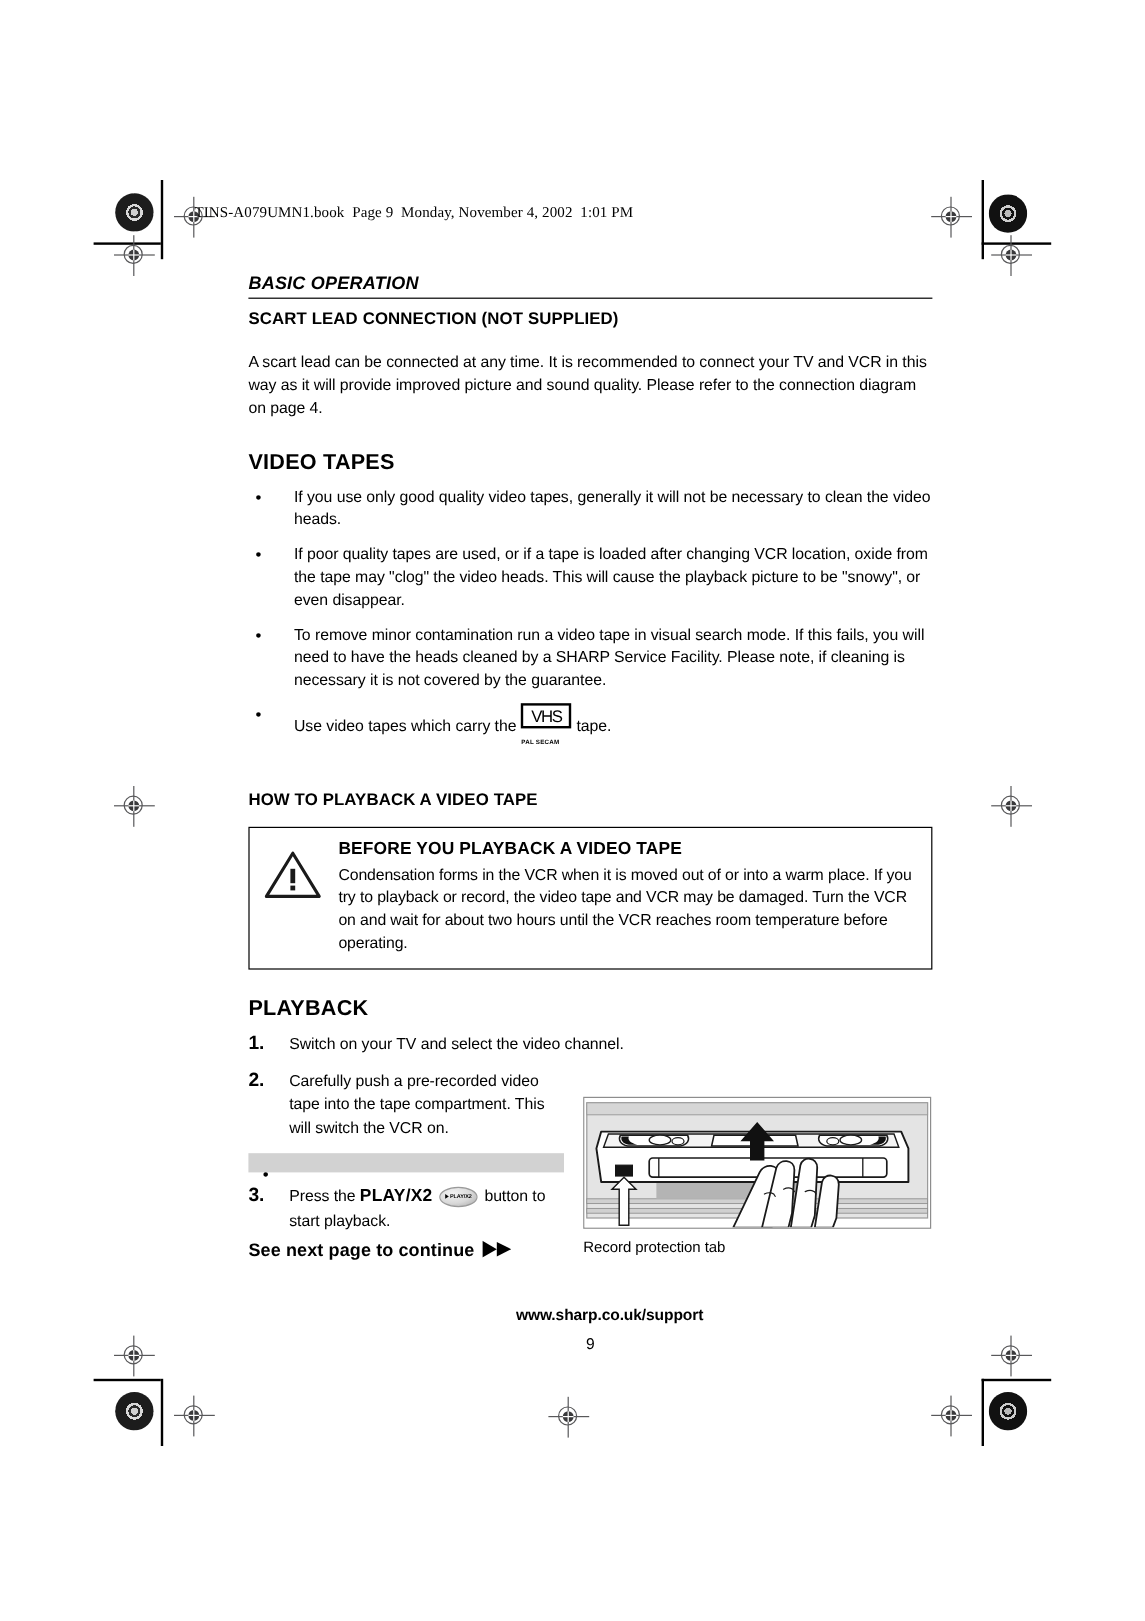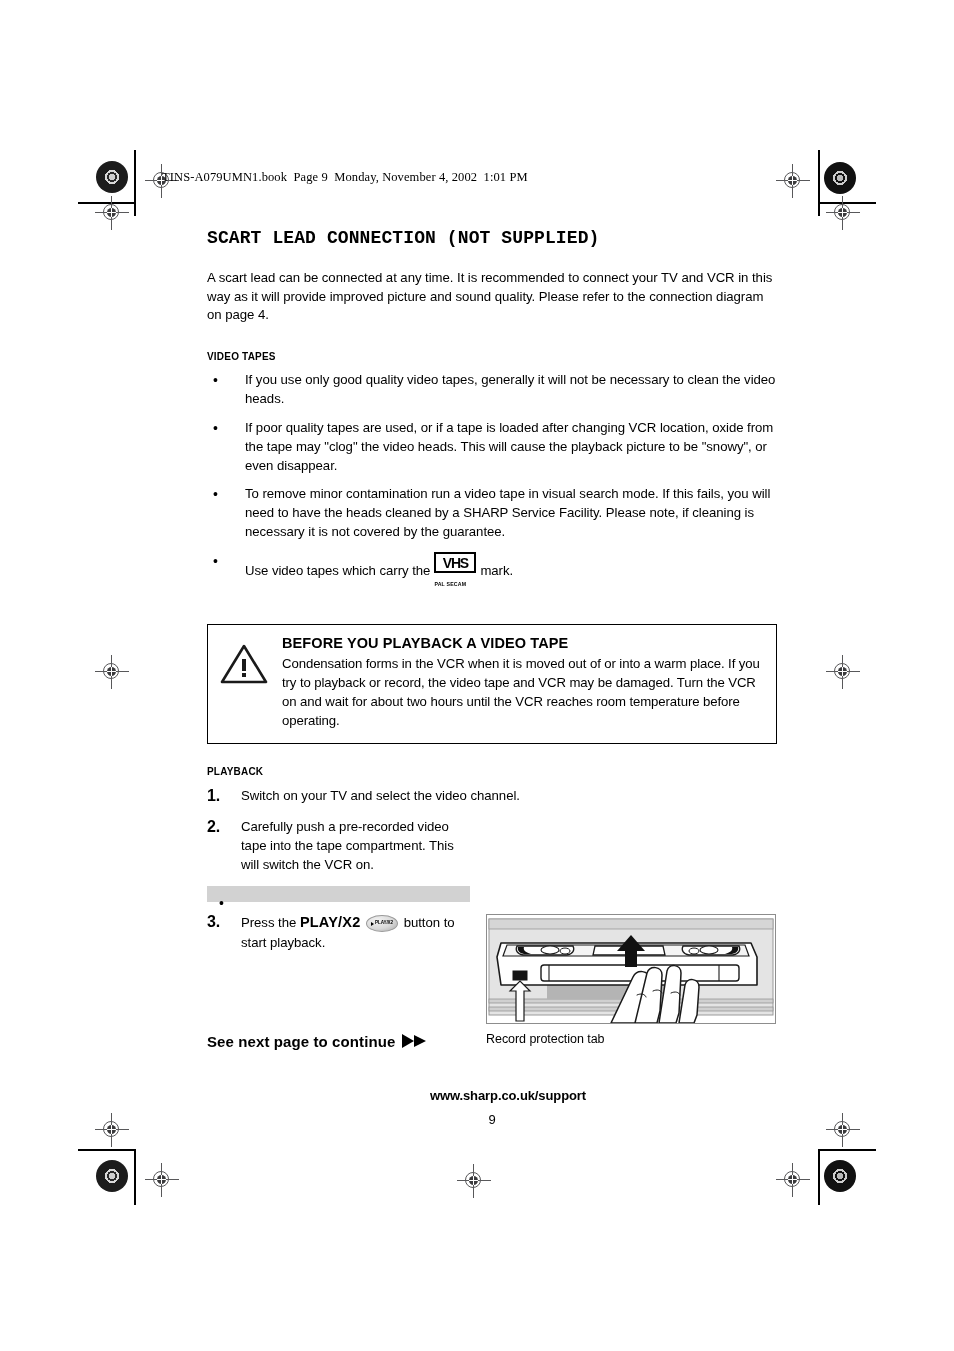--- a/index.html
+++ b/index.html
@@ -93,31 +93,30 @@
     font-size: 15px;
     font-weight: bold;
     font-style: italic;
     letter-spacing: 0.2px;
     border-bottom: 1.5px solid #000;
     padding-bottom: 3px;
     margin: 0 0 8px 0;
   }
 
   h1.section-title {
-    font-size: 18px;
+    font-size: 14px;
     font-weight: bold;
     letter-spacing: 0.1px;
     margin: 0 0 20px 0;
     line-height: 1.16;
-    font-family: Liberation Mono, monospace;
   }
   h1.section-title.tight { margin-bottom: 14px; }
 
   h2.subhead {
-    font-size: 10px;
+    font-size: 18px;
     font-weight: bold;
     letter-spacing: 0.2px;
     margin: 0 0 9px 0;
   }
 
   p.body {
     font-size: 13.2px;
     line-height: 1.42;
     margin: 0 0 26px 0;
     letter-spacing: -0.05px;
@@ -152,21 +151,21 @@
     margin: 0 4px;
     width: 42px;
   }
   .vhs-box {
     border: 2px solid #000;
     height: 17px;
     display: flex;
     align-items: center;
     justify-content: center;
     font-size: 14px;
-    font-weight: bold;
+    font-weight: normal;
     font-family: "Liberation Sans", sans-serif;
     letter-spacing: -1.2px;
     line-height: 1;
   }
   .vhs-sub {
     font-size: 5.2px;
     font-weight: bold;
     text-align: center;
     letter-spacing: 0.2px;
     margin-top: 1px;
@@ -439,20 +438,21 @@
     <div class="ring"></div>
     <div class="dot"></div>
     <div class="plus-h"></div>
     <div class="plus-v"></div>
 </div>
 
 <div class="book-header">TINS-A079UMN1.book  Page 9  Monday, November 4, 2002  1:01 PM</div>
 
 <div class="content">
 
+  <div class="kicker">BASIC OPERATION</div>
 
   <h1 class="section-title">SCART LEAD CONNECTION (NOT SUPPLIED)</h1>
 
   <p class="body">A scart lead can be connected at any time. It is recommended to connect your TV and VCR in this way as it will provide improved picture and sound quality. Please refer to the connection diagram on page 4.</p>
 
 
   <h2 class="subhead">VIDEO TAPES</h2>
 
   <ul class="bullets">
     <li>
@@ -462,26 +462,27 @@
     <li>
       <span class="bul">•</span>
       <span>If poor quality tapes are used, or if a tape is loaded after changing VCR location, oxide from the tape may "clog" the video heads. This will cause the playback picture to be "snowy", or even disappear.</span>
     </li>
     <li>
       <span class="bul">•</span>
       <span>To remove minor contamination run a video tape in visual search mode. If this fails, you will need to have the heads cleaned by a SHARP Service Facility. Please note, if cleaning is necessary it is not covered by the guarantee.</span>
     </li>
     <li>
       <span class="bul">•</span>
-      <span>Use video tapes which carry the</span><span class="vhs-mark"><span class="vhs-box">VHS</span><span class="vhs-sub">PAL   SECAM</span></span><span>mark.</span>
+      <span>Use video tapes which carry the</span><span class="vhs-mark"><span class="vhs-box">VHS</span><span class="vhs-sub">PAL   SECAM</span></span><span>tape.</span>
     </li>
   </ul>
 
   <div class="spacer-lg"></div>
 
+  <h1 class="section-title tight">HOW TO PLAYBACK A VIDEO TAPE</h1>
 
   <div class="warnbox">
     <div class="warn-icon">
       <svg width="48" height="42" viewBox="0 0 48 42" aria-hidden="true">
         <polygon points="24,3 46,39 2,39" fill="none" stroke="#1a1a1a" stroke-width="2.6" stroke-linejoin="round"></polygon>
         <rect x="22" y="16" width="4" height="12" fill="#1a1a1a"></rect>
         <rect x="22" y="30" width="4" height="4" fill="#1a1a1a"></rect>
       </svg>
     </div>
     <div class="warn-body">

